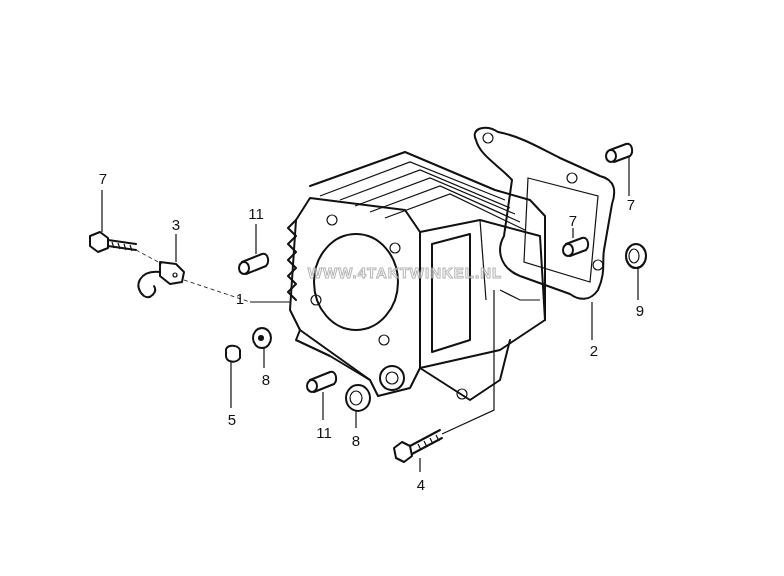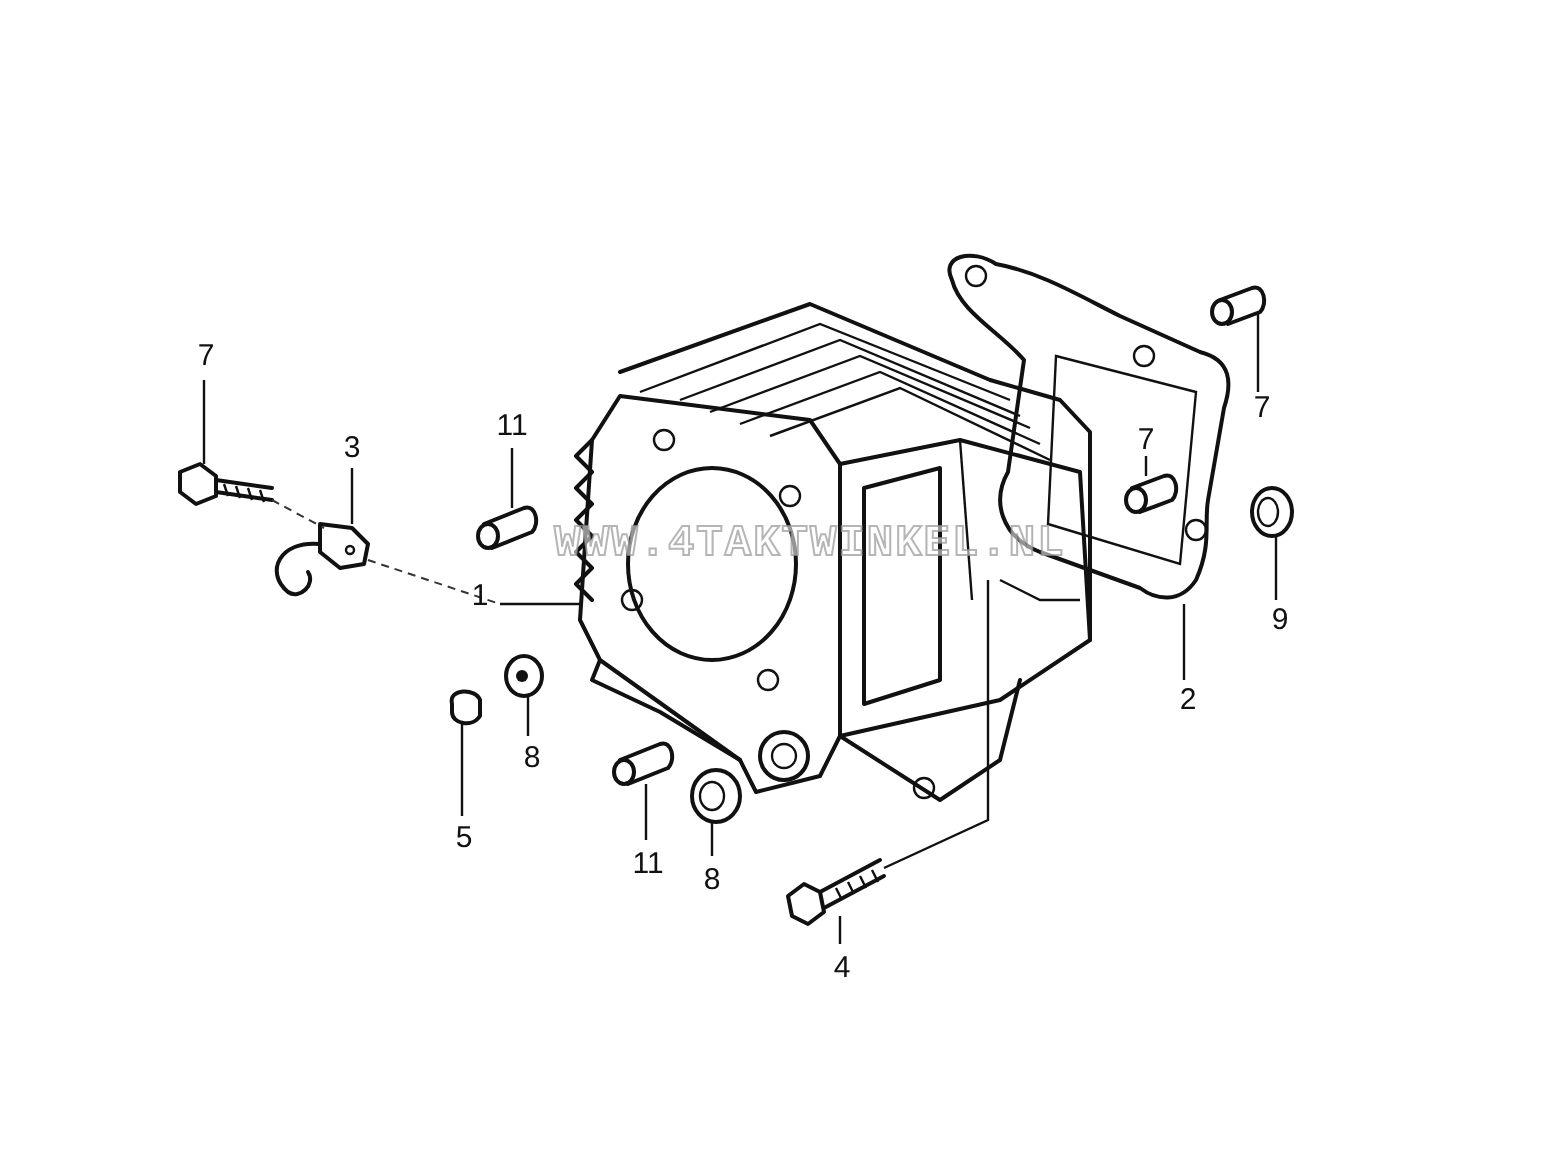--- a/index.html
+++ b/index.html
@@ -1,19 +1,19 @@
 <!DOCTYPE html>
 <html><head>
 <meta charset="utf-8">
 <style>
   html, body { margin: 0; padding: 0; background: #ffffff; }
   #canvas { position: relative; width: 784px; height: 576px; background: #ffffff; overflow: hidden; }
   svg { position: absolute; left: 0; top: 0; }
   .lbl { position: absolute; font-family: "Liberation Sans", sans-serif; font-size: 15px; color: #111; transform: translate(-50%, -50%); }
-  .wm { position: absolute; left: 240px; top: 272px; width: 330px; text-align: center; font-family: Liberation Mono, monospace; font-weight: bold; font-size: 22px; letter-spacing: 1px; color: rgba(255,255,255,0.55); -webkit-text-stroke: 1px rgba(150,150,150,0.7); transform: translateY(-50%); }
+  .wm { position: absolute; left: 240px; top: 272px; width: 330px; text-align: center; font-family: Liberation Sans, sans-serif; font-weight: bold; font-size: 15px; letter-spacing: 1px; color: rgba(255,255,255,0.55); -webkit-text-stroke: 1px rgba(150,150,150,0.7); transform: translateY(-50%); }
   .stroke { fill: none; stroke: #111; stroke-width: 2; stroke-linejoin: round; stroke-linecap: round; }
   .thin { fill: none; stroke: #111; stroke-width: 1.2; }
   .dash { fill: none; stroke: #333; stroke-width: 1; stroke-dasharray: 4 3; }
 </style>
 </head>
 <body>
 
 <div id="canvas">
   <svg width="784" height="576" viewBox="0 0 784 576">
 

